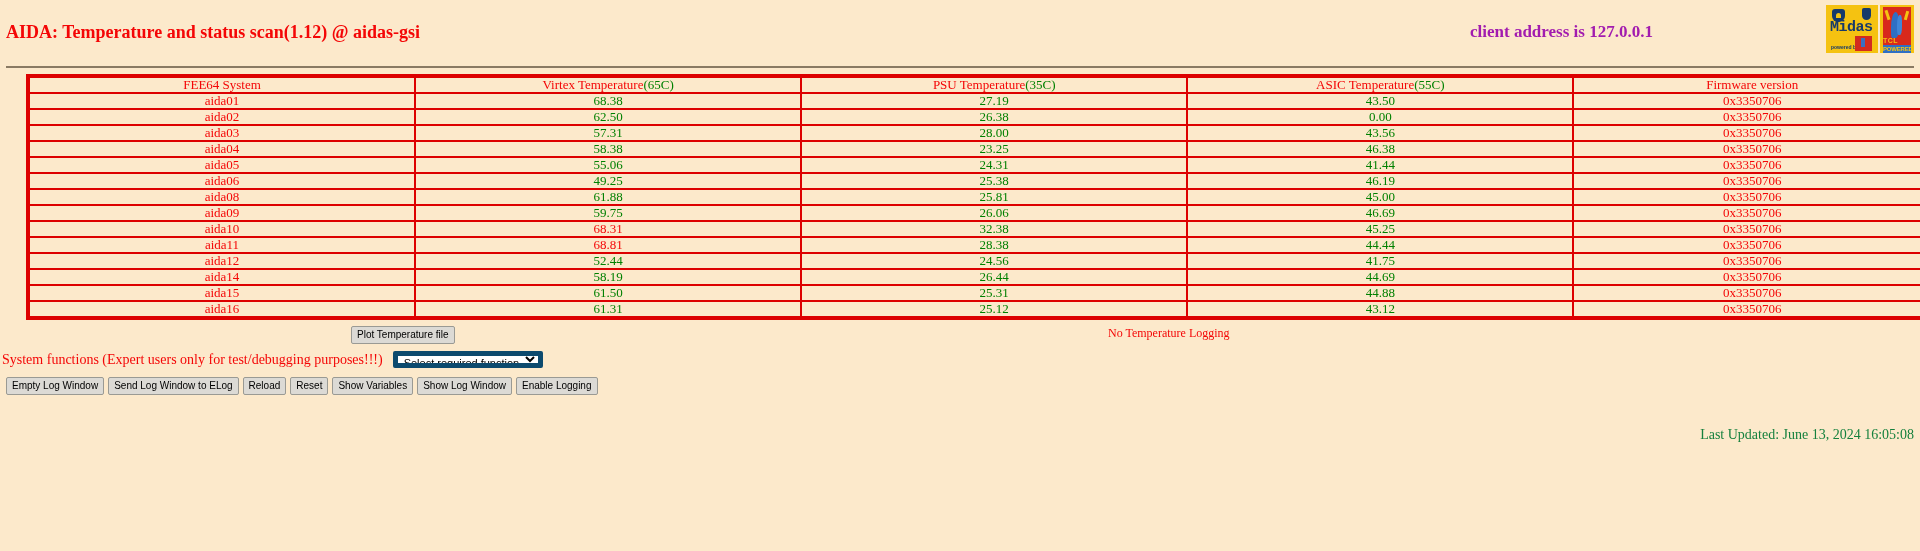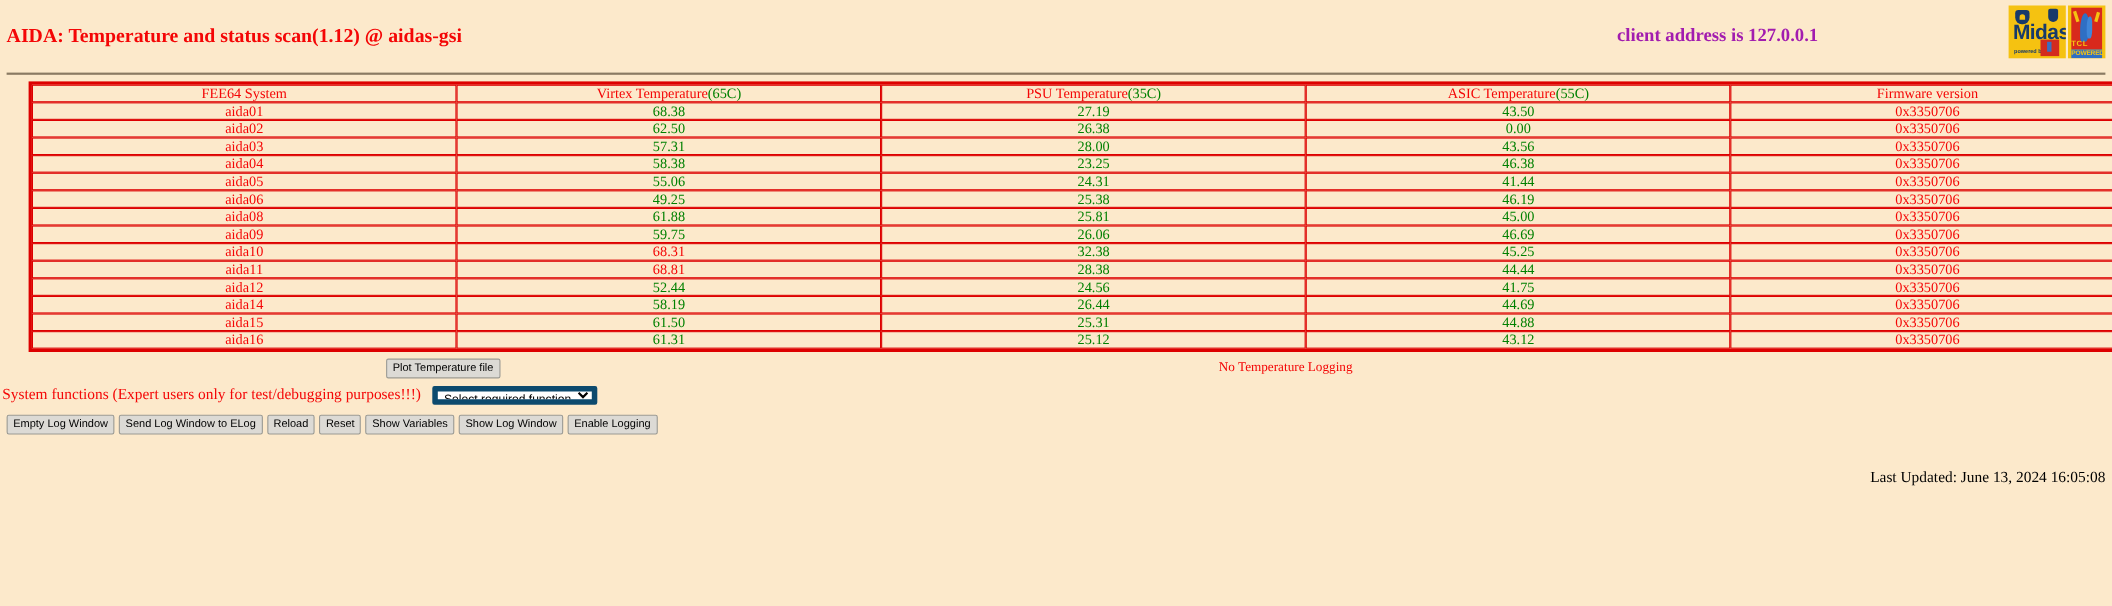--- a/index.html
+++ b/index.html
@@ -42,22 +42,22 @@
   .logo-midas .lm-shield-l:after{
     content:"";position:absolute;left:4px;top:4px;width:5px;height:5px;
     background:#f5c211;border-radius:50% 50% 0 0;
   }
   .logo-midas .lm-shield-r{
     position:absolute;right:7px;top:3px;width:9px;height:12px;
     background:#173a6b;border-radius:2px 2px 5px 5px;
   }
   .logo-midas .lm-word{
     position:absolute;left:4px;top:14px;
-    font-family:Liberation Sans, sans-serif;
-    font-size:19px;font-weight:bold;color:#173a6b;letter-spacing:-0.5px;
+    font-family:Liberation Mono, monospace;
+    font-size:15px;font-weight:bold;color:#173a6b;letter-spacing:-0.5px;
   }
   .logo-midas .lm-sub{
     position:absolute;left:5px;bottom:3px;
     font-size:5px;font-weight:bold;color:#173a6b;
     font-family:"Liberation Sans",sans-serif;
   }
   .logo-midas .lm-badge{
     position:absolute;right:6px;bottom:2px;width:17px;height:15px;
     background:#d32b1e;
   }
@@ -163,21 +163,21 @@
     height:17px;
     color:#000;
   }
   .btn-row{
     position:absolute;left:6px;top:51px;
     display:flex;gap:4px;align-items:center;
   }
   .footer{
     position:absolute;left:0;right:6px;top:101px;
     text-align:right;
-    color:#000000;font-size:14px;
+    color:#15803d;font-size:14px;
   }
 </style>
 </head>
 <body>
 
 <div class="header">
   <div class="title">AIDA: Temperature and status scan(1.12) @ aidas-gsi</div>
   <div class="client-addr">client address is 127.0.0.1</div>
 
   <div class="logos">

